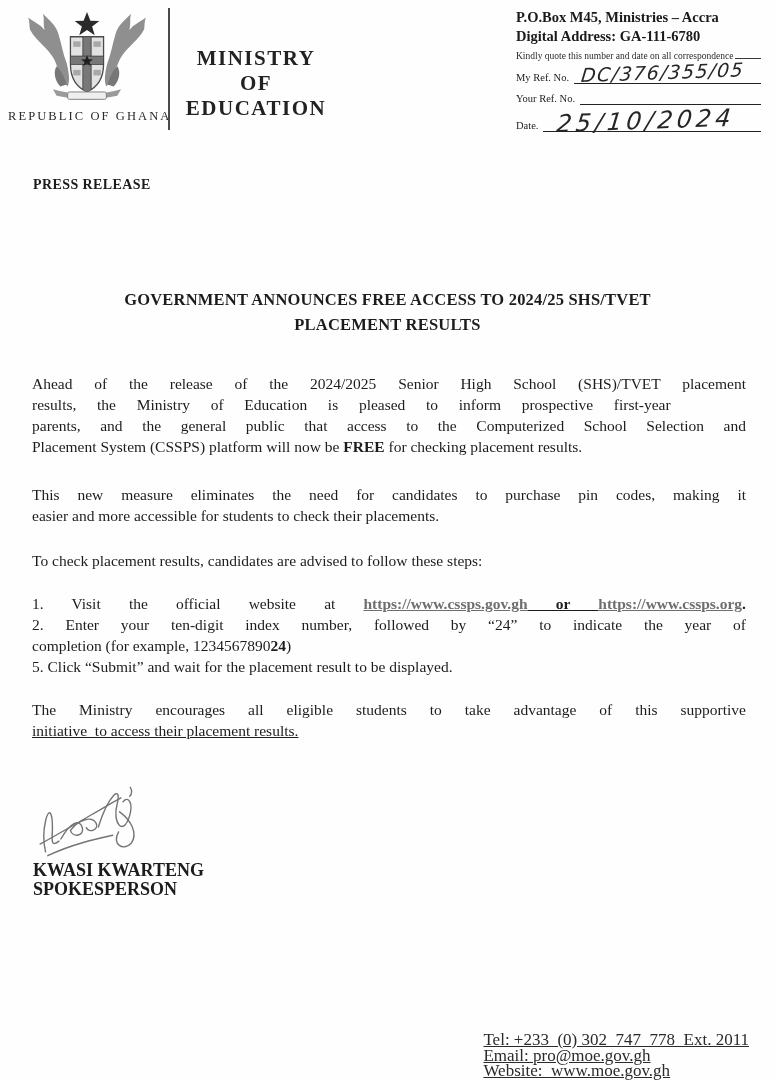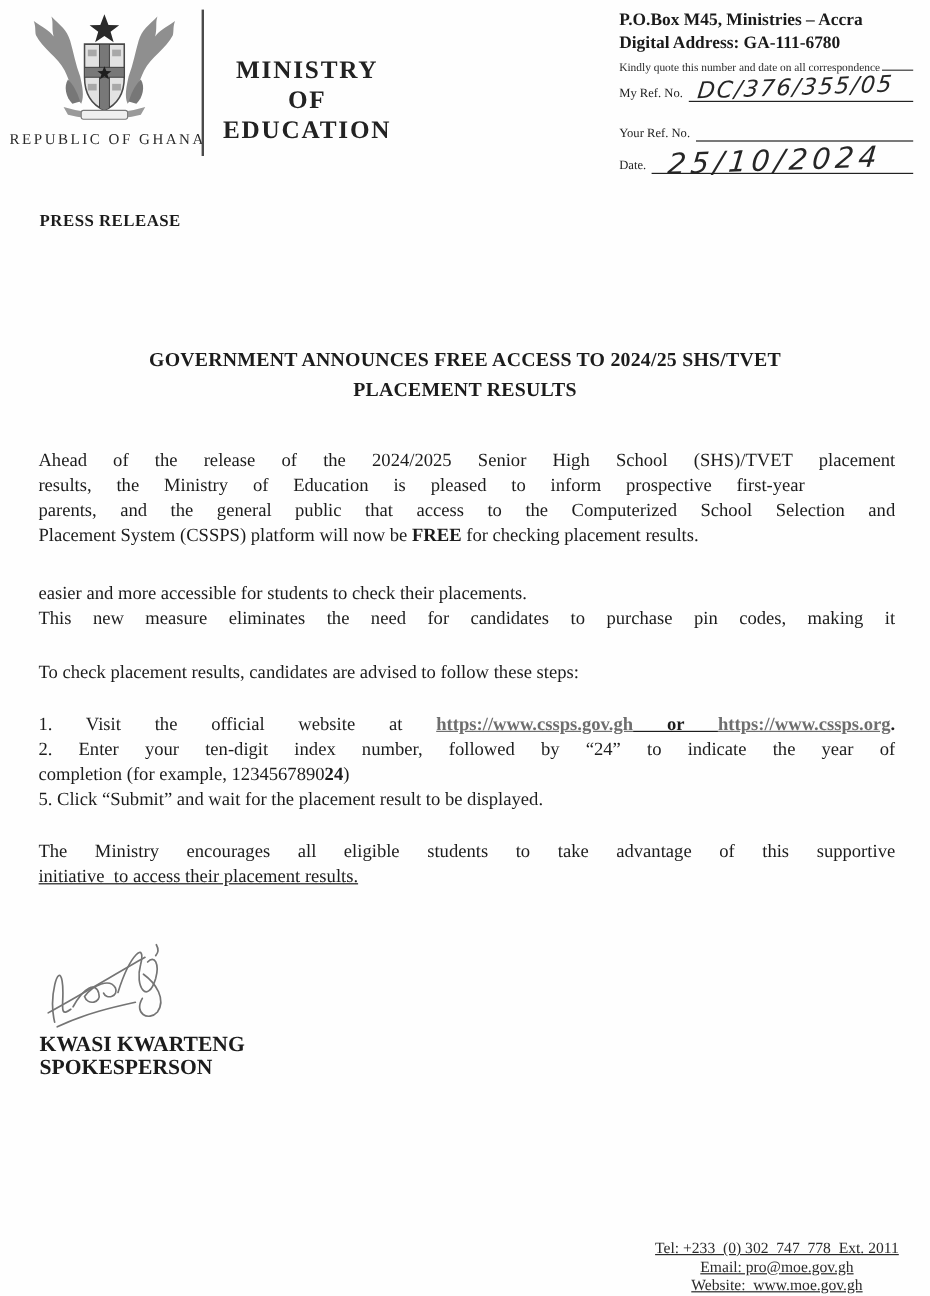--- a/index.html
+++ b/index.html
@@ -19,41 +19,41 @@
   .addr{font-weight:bold;font-size:14.5px;line-height:18.5px;white-space:nowrap;color:#1a1a1a;}
   .note-row{display:flex;align-items:baseline;margin-top:5px;}
   .note{font-size:9.5px;white-space:nowrap;color:#2a2a2a;}
   .note-line{flex:1;border-bottom:1px solid #3a3a3a;height:8px;margin-left:2px;min-width:4px;}
   .ref-row{display:flex;align-items:flex-end;}
   .ref-label{font-size:10.5px;white-space:nowrap;padding-right:5px;padding-bottom:1px;color:#222;}
   .ref-line{flex:1;border-bottom:1.5px solid #222;position:relative;}
   .hand{position:absolute;font-family:"DejaVu Sans",sans-serif;font-style:italic;color:#262626;
         transform:rotate(-2deg) skewX(-8deg);transform-origin:left bottom;white-space:nowrap;}
   .row-myref{margin-top:2px;}  .row-myref .ref-line{height:20px;}
-  .row-yourref{margin-top:20px;} .row-yourref .ref-line{height:12px;}
+  .row-yourref{margin-top:8px;} .row-yourref .ref-line{height:12px;}
   .row-date{margin-top:6px;}   .row-date .ref-line{height:20px;}
   .hand-ref{left:6px;bottom:-3px;font-size:19px;letter-spacing:1.5px;}
   .hand-date{left:12px;bottom:-7px;font-size:24px;letter-spacing:4px;}
 
   
   .press{position:absolute;left:33px;top:177px;font-weight:bold;font-size:14px;letter-spacing:.4px;}
   .title{position:absolute;left:30px;width:715px;top:287px;text-align:center;
          font-weight:bold;font-size:16.5px;line-height:25px;letter-spacing:.2px;}
   .block{position:absolute;left:32px;width:714px;font-size:15.5px;line-height:21px;}
   .bl{height:21px;overflow:hidden;}
   .pre{white-space:pre-wrap;text-decoration:underline;}
   b{font-weight:bold;}
   .doclink{color:var(--link,#6e6e6e);font-weight:bold;text-decoration:underline;cursor:pointer;}
 
   
   .signature{position:absolute;left:34px;top:781px;}
   .signatory{position:absolute;left:33px;top:861px;font-weight:bold;font-size:18px;line-height:19px;}
 
   
-  .footer{position:absolute;right:26px;top:1032px;text-align:center;font-size:13px;line-height:15.5px;color:#2a2a2a;}
+  .footer{position:absolute;right:26px;top:1032px;text-align:left;font-size:17px;line-height:15.5px;color:#2a2a2a;}
 </style>
 </head>
 <body>
 
 <div class="page">
 
   <div class="coat">
     <svg width="138" height="98" viewBox="0 0 150 100">
 
       <polygon points="75,1 78.7,10.6 88.4,10.9 80.6,16.9 83.4,26.3 75,20.6 66.6,26.3 69.4,16.9 61.6,10.9 71.3,10.6" fill="#2a2a2a"></polygon>
@@ -128,22 +128,22 @@
   </div>
 
   <div class="block" style="top:373px;">
     <div class="bl" style="display: block; word-spacing: 17.9361px;">Ahead of the release of the 2024/2025 Senior High School (SHS)/TVET placement</div>
     <div class="bl" style="display: block; word-spacing: 16.8139px;">results, the Ministry of Education is pleased to inform prospective first-year measure,</div>
     <div class="bl" style="display: block; word-spacing: 15.7044px;">parents, and the general public that access to the Computerized School Selection and</div>
     <div class="bl"><span>Placement System (CSSPS) platform will now be </span><b>FREE</b><span> for checking placement results.</span></div>
   </div>
 
   <div class="block" style="top:484px;">
+    <div class="bl" style="display: block; word-spacing: 14px;">This new measure eliminates the need for candidates to purchase pin codes, making it</div>
     <div class="bl">easier and more accessible for students to check their placements.</div>
-    <div class="bl" style="display: block; word-spacing: 14px;">This new measure eliminates the need for candidates to purchase pin codes, making it</div>
   </div>
 
   <div class="block" style="top:550px;">
     <div class="bl">To check placement results, candidates are advised to follow these steps:</div>
   </div>
 
   <div class="block" style="top:593px;">
     <div class="bl" style="display: block; word-spacing: 24.291px;"><span>1. Visit the official website at </span><span class="doclink">https://www.cssps.gov.gh</span><b class="pre"> or </b><span class="doclink">https://www.cssps.org</span><b>.</b></div>
     <div class="bl" style="display: block; word-spacing: 17.9207px;">2. Enter your ten-digit index number, followed by “24” to indicate the year of</div>
     <div class="bl"><span>completion (for example, 1234567890</span><b>24</b><span>)</span></div>

